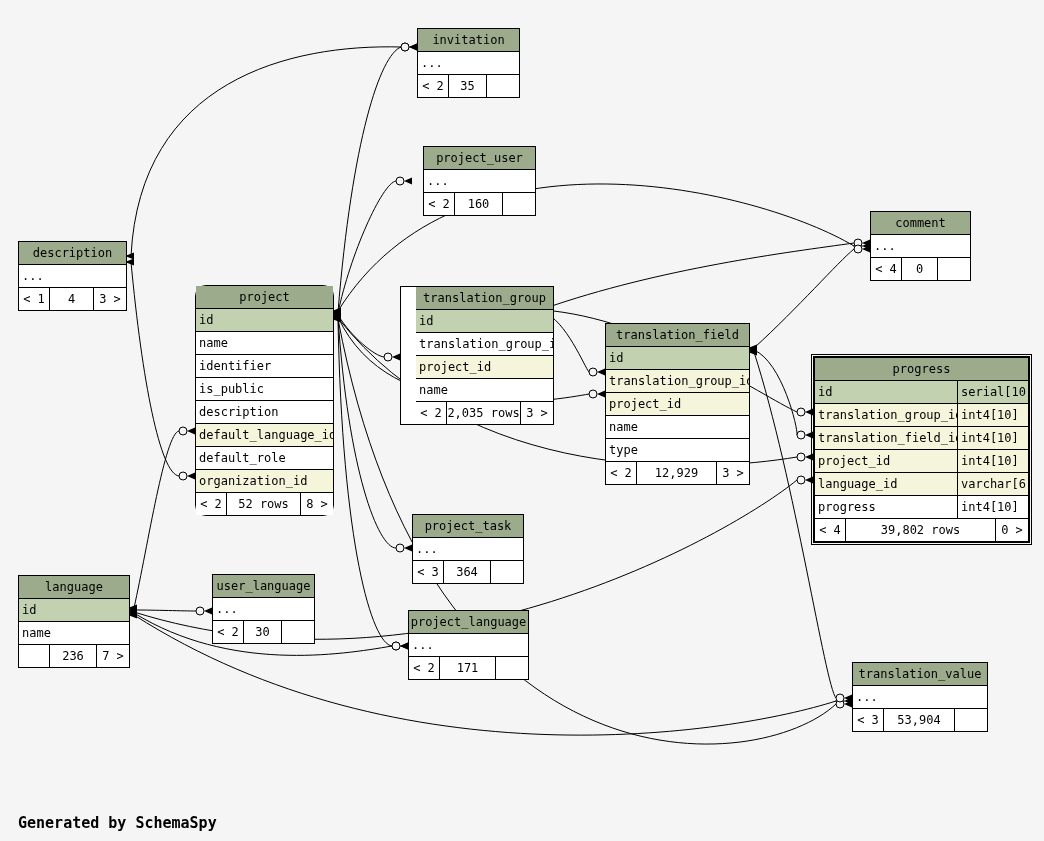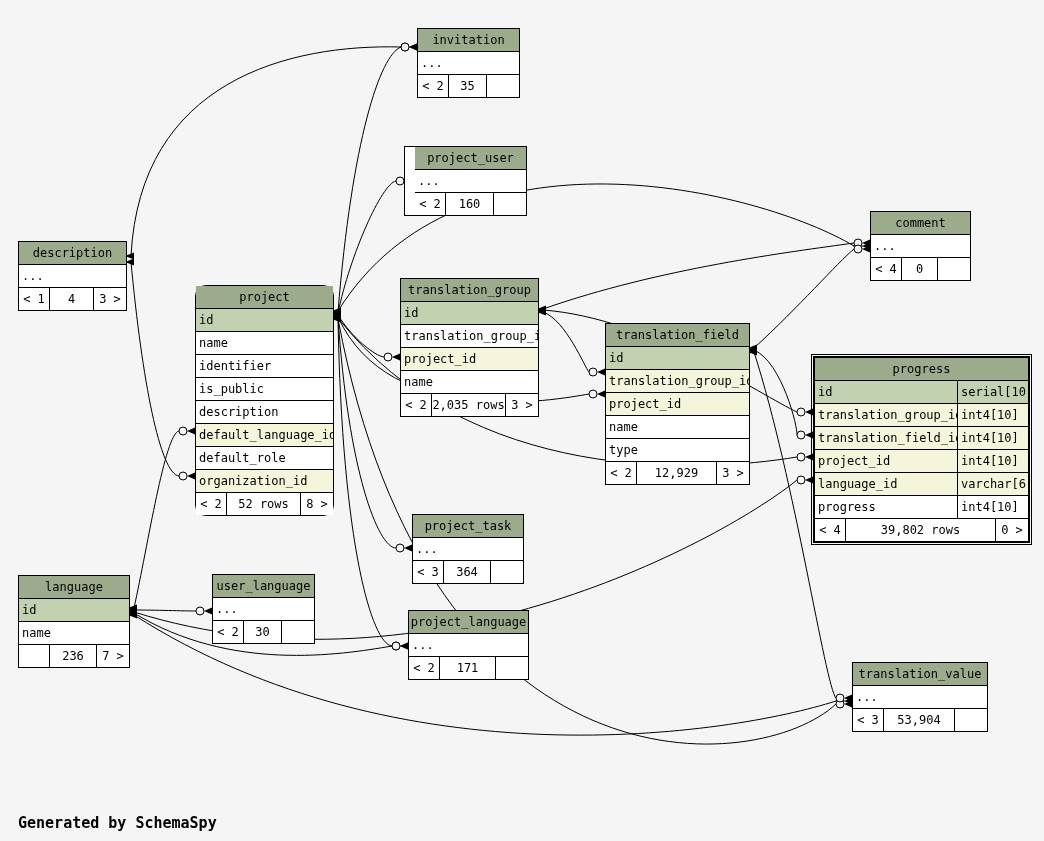--- a/index.html
+++ b/index.html
@@ -122,21 +122,21 @@
         <div class="hdr">invitation</div>
         <div class="row">
           <span class="lbl">...</span>
         </div>
         <div class="ftr">
           <span class="fl">&lt; 2</span>
           <span class="fm">35 rows</span>
           <span class="fr"></span>
         </div>
       </div>
-      <div class="tbl" style="left: 404px; top: 146px; width: 111px; padding-left: 10px;">
+      <div class="tbl" style="left: 423px; top: 146px; width: 111px;">
         <div class="hdr">project_user</div>
         <div class="row">
           <span class="lbl">...</span>
         </div>
         <div class="ftr">
           <span class="fl">&lt; 2</span>
           <span class="fm">160 rows</span>
           <span class="fr"></span>
         </div>
       </div>
@@ -176,21 +176,21 @@
         </div>
         <div class="row fk">
           <span class="lbl">organization_id</span>
         </div>
         <div class="ftr">
           <span class="fl">&lt; 2</span>
           <span class="fm">52 rows</span>
           <span class="fr">8 &gt;</span>
         </div>
       </div>
-      <div class="tbl" style="left: 400px; top: 278px; width: 137px;">
+      <div class="tbl" style="left: 400px; top: 286px; width: 137px; padding-left: 15px;">
         <div class="hdr">translation_group</div>
         <div class="row pk">
           <span class="lbl">id</span>
         </div>
         <div class="row">
           <span class="lbl">translation_group_id</span>
         </div>
         <div class="row fk">
           <span class="lbl">project_id</span>
         </div>

